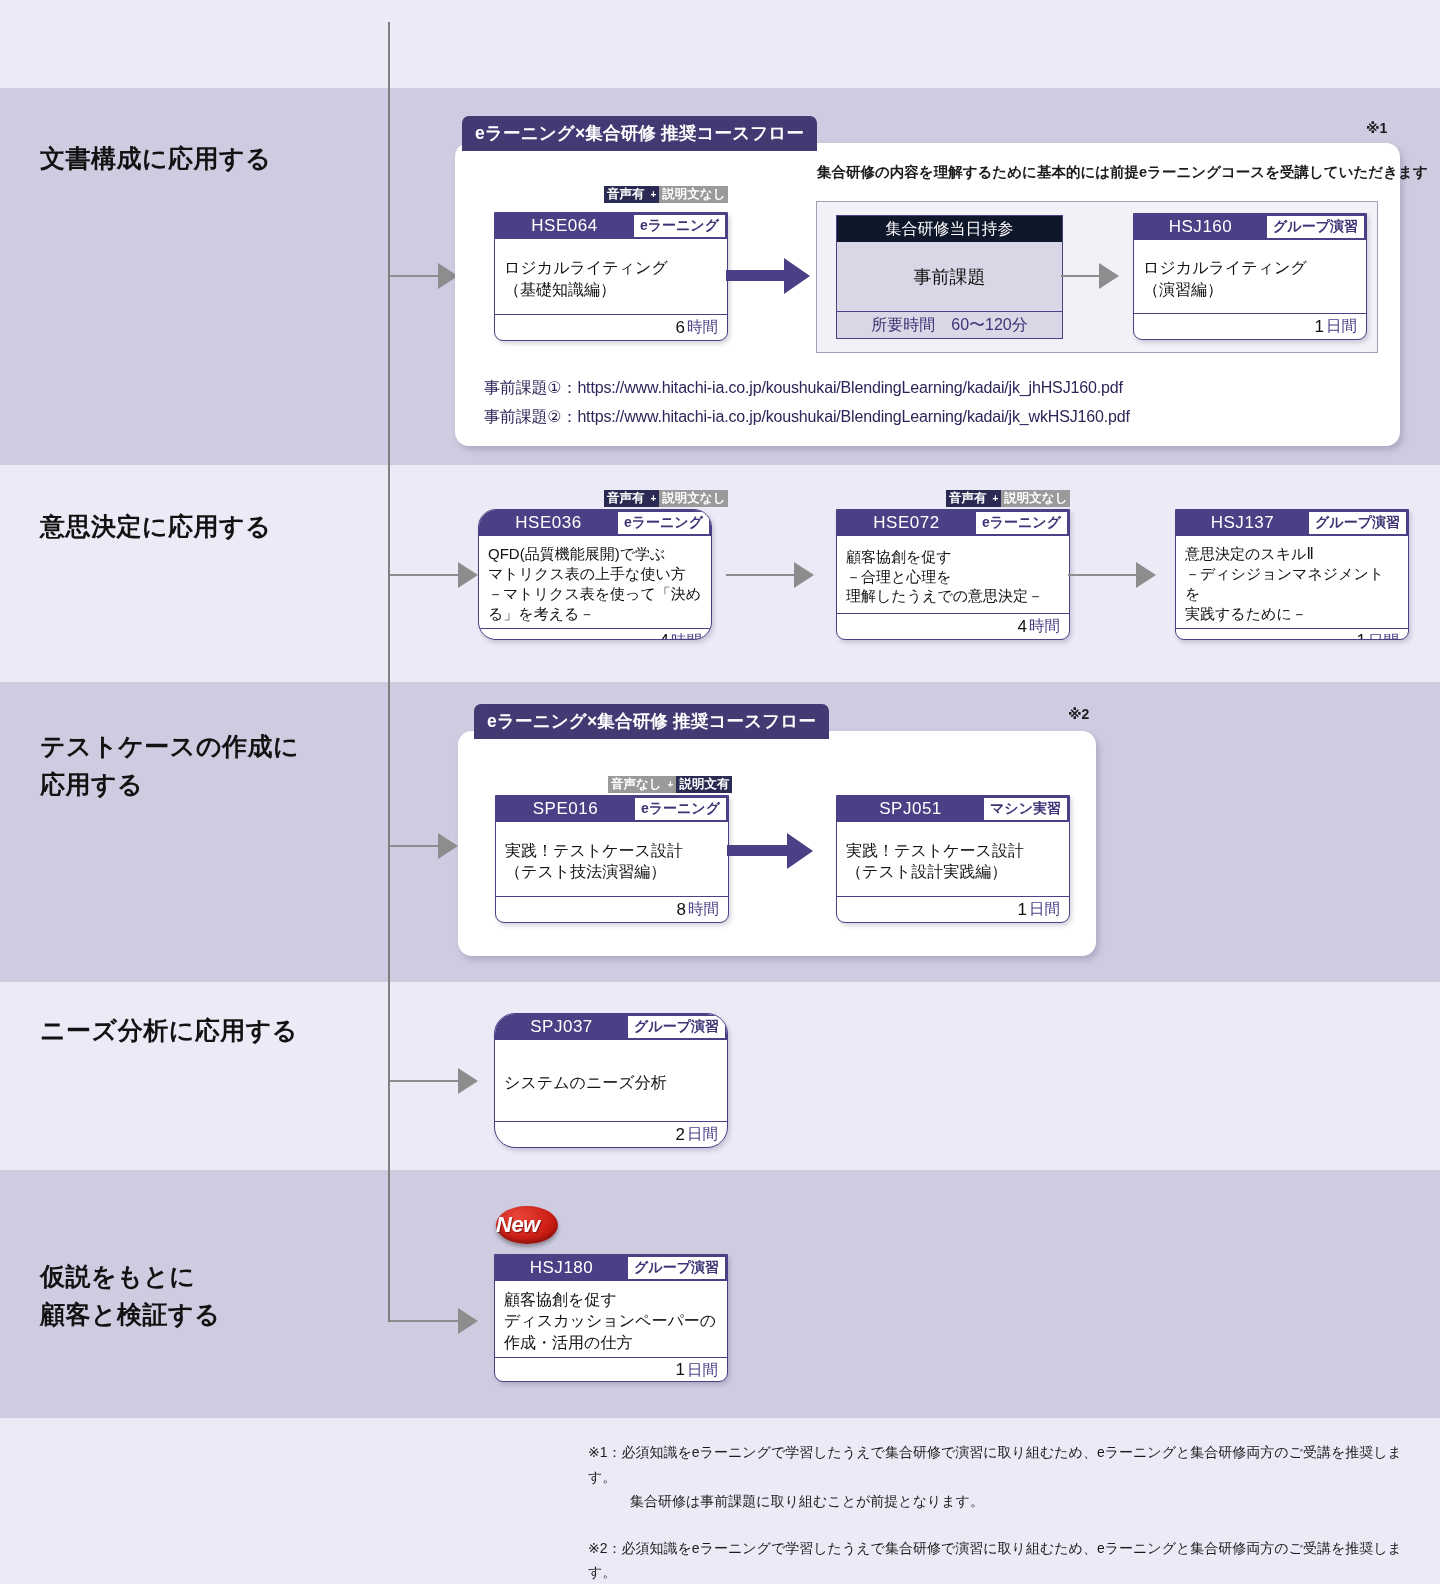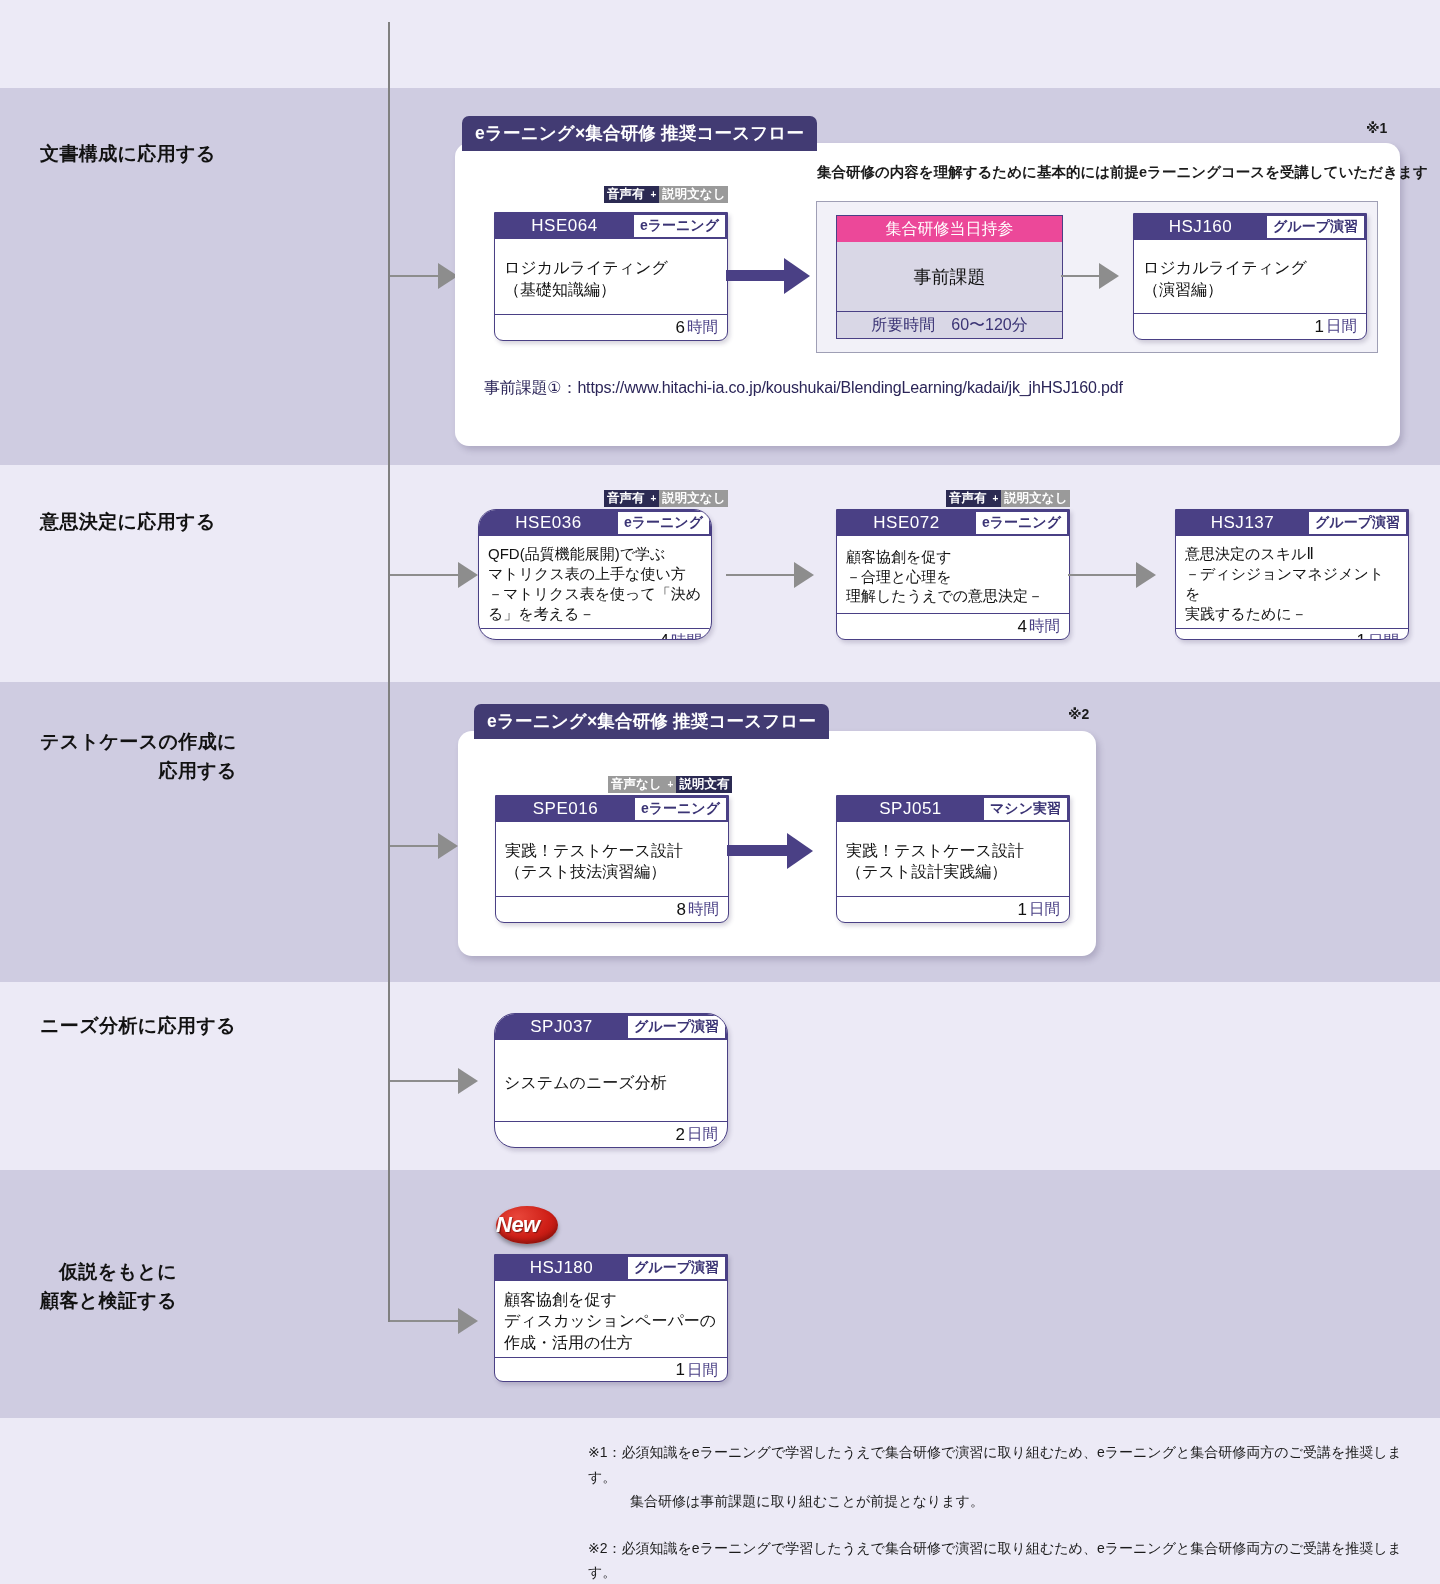--- a/index.html
+++ b/index.html
@@ -15,27 +15,26 @@
 
   
   .band{position:absolute;left:0;width:1440px;}
   .band.dark{background:#cfcce1;}
   .band.light{background:#eceaf6;}
 
   
   .row-label{
     position:absolute;
     left:40px;
-    font-size:19px;
+    font-size:25px;
     font-weight:bold;
     color:#121212;
     line-height:1.5;
     letter-spacing:.02em;
     white-space:pre-line;
-    text-align:right;
   }
 
   
   .spine{position:absolute;background:#808080;}
   .conn-line{position:absolute;height:2px;background:#8d8d8d;}
   .conn-arrow{
     position:absolute;width:0;height:0;
     border-top:13px solid transparent;
     border-bottom:13px solid transparent;
     border-left:20px solid #8d8d8d;
@@ -165,21 +164,21 @@
     border:1.5px solid #9f9fb5;
     background:#f2f1f8;
   }
   .assign{
     position:absolute;
     border:1.5px solid #4a4085;
     background:#d9d7e6;
     display:flex;flex-direction:column;
   }
   .assign-head{
-    background:#ec4899;color:#fff;
+    background:#0f172a;color:#fff;
     font-size:16px;
     height:26px;
     display:flex;align-items:center;justify-content:center;
   }
   .assign-body{
     flex:1;
     display:flex;align-items:center;justify-content:center;
     font-size:18px;color:#111;
   }
   .assign-foot{
@@ -300,20 +299,21 @@
     </div>
     <div class="card-body">ロジカルライティング
 （演習編）</div>
     <div class="card-foot">
       <span>1</span>
       <span class="unit">日間</span>
     </div>
   </div>
 
   <div class="url-line" style="left:484px;top:378px;">事前課題①：https://www.hitachi-ia.co.jp/koushukai/BlendingLearning/kadai/jk_jhHSJ160.pdf</div>
+  <div class="url-line" style="left:484px;top:407px;">事前課題②：https://www.hitachi-ia.co.jp/koushukai/BlendingLearning/kadai/jk_wkHSJ160.pdf</div>
 
   <div class="audio-tag" style="left:604px;top:490px;">
     <span class="tag-on">音声有</span>
     <span class="tag-plus dark">+</span>
     <span class="tag-off">説明文なし</span>
   </div>
   <div class="card" style="left:478px;top:509px;width:232px;height:129px;border-radius:18px;">
     <div class="card-head">
       <div class="card-code">HSE036</div>
       <div class="card-type">eラーニング</div>

